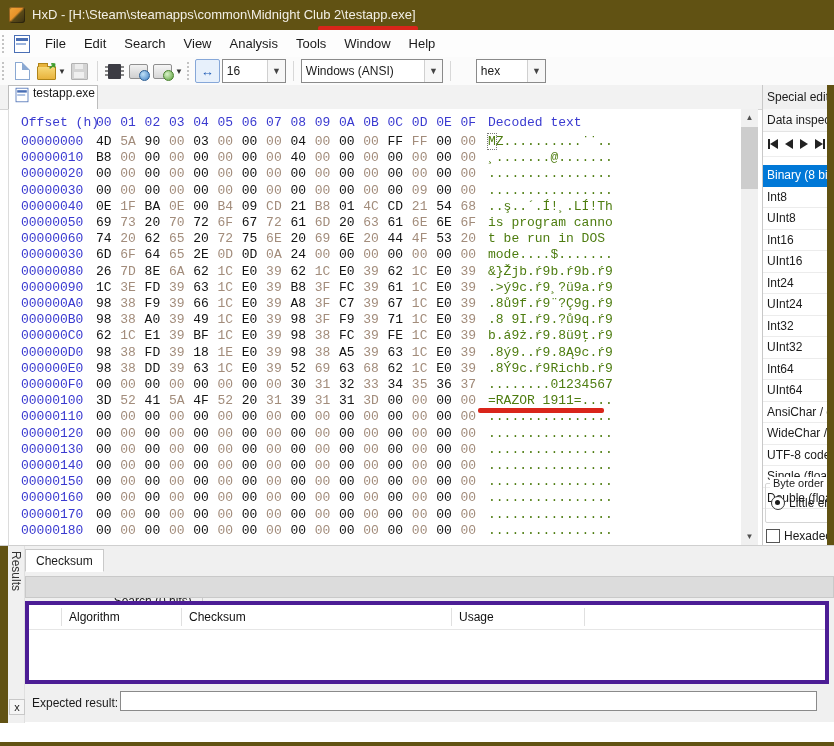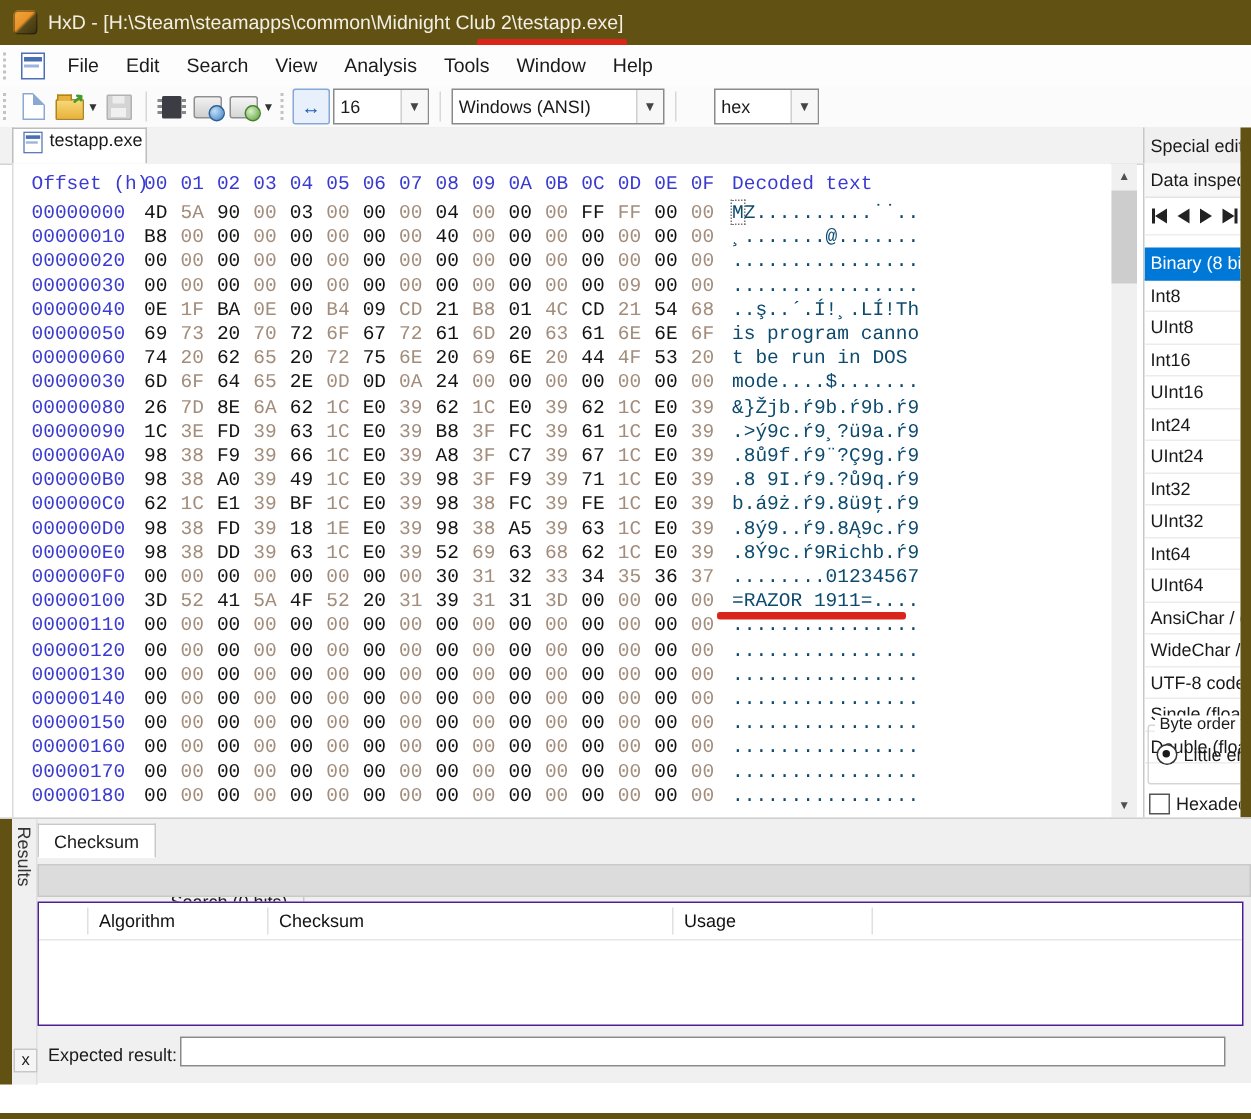--- a/index.html
+++ b/index.html
@@ -72,21 +72,21 @@
   .hex-pane{position:absolute;left:8px;top:109px;width:733px;height:436px;background:#fff;overflow:hidden;
             font-family:"Liberation Mono",monospace;font-size:13px;border-left:1px solid #dcdcdc;box-sizing:border-box;}
   .hex-head{position:absolute;top:6px;left:0;right:0;height:16px;color:#3a3ad0;}
   .hex-head .off-h{position:absolute;left:12px;white-space:pre;}
   .hex-head .cols{position:absolute;left:87px;white-space:nowrap;}
   .hex-head .dec-h{position:absolute;left:479px;white-space:nowrap;}
   .colh{display:inline-block;width:24.3px;}
   .hexrow{position:absolute;left:0;height:16.2px;line-height:16.2px;white-space:nowrap;}
   .hexrow .off{position:absolute;left:12px;color:#3a3ad0;}
   .hexrow .bytes{position:absolute;left:87px;}
-  .hexrow .dec{position:absolute;left:479px;white-space:pre;color:#0c4a6e;}
+  .hexrow .dec{position:absolute;left:479px;white-space:pre;color:#4d7c0f;}
   .byte{display:inline-block;width:24.3px;}
   .b-even{color:#141414;}
   .b-odd{color:#a28c7b;}
   .cursor-char{outline:1px dotted #777;}
 
   
   .vscroll{position:absolute;left:741px;top:109px;width:17px;height:436px;background:#f0f0f0;}
   .sb-arrow{position:absolute;left:0;width:17px;height:17px;display:flex;align-items:center;justify-content:center;
             color:#505050;font-size:8px;}
   .sb-up{top:0;} .sb-down{bottom:0;}
@@ -120,21 +120,21 @@
   .res-dark{position:absolute;left:0;top:0;width:8px;height:177px;background:#615213;}
   .res-side{position:absolute;left:8px;top:0;width:17px;height:177px;background:#f0f0f0;border-right:1px solid #e0e0e0;box-sizing:border-box;}
   .res-side .vtext{writing-mode:vertical-rl;position:absolute;left:1px;top:5px;color:#333;font-size:12px;}
   .res-close{position:absolute;left:1px;bottom:8px;width:14px;height:14px;display:flex;align-items:center;justify-content:center;
              font-size:11px;color:#222;border:1px solid #c8c8c8;background:#f5f5f5;}
   .res-tabs{position:absolute;left:25px;top:3px;height:23px;display:flex;}
   .rtab{height:23px;line-height:23px;padding:0 10px;border:1px solid #c9c9c9;box-sizing:border-box;white-space:nowrap;}
   .rtab.active{background:#fff;border-bottom:1px solid #fff;z-index:2;}
   .rtab.inactive{background:#f0f0f0;border-left:none;margin-top:40px;}
   .res-graybar{position:absolute;left:25px;top:30px;width:809px;height:22px;background:#dcdcdc;border:1px solid #c9c9c9;box-sizing:border-box;}
-  .res-table{position:absolute;left:25px;top:55px;width:804px;height:83px;background:#fff;border:1px solid #4c1d95;box-sizing:border-box;}
+  .res-table{position:absolute;left:25px;top:55px;width:804px;height:83px;background:#fff;border:4px solid #4c1d95;box-sizing:border-box;}
   .rt-head{position:absolute;left:0;top:0;right:0;height:24px;border-bottom:1px solid #e6e6e6;}
   .rt-col{position:absolute;top:0;height:24px;line-height:24px;font-size:12px;color:#111;}
   .rt-sep{position:absolute;top:3px;width:1px;height:18px;background:#e0e0e0;}
   .expected-row{position:absolute;left:25px;top:143px;height:28px;}
   .exp-label{position:absolute;left:7px;top:7px;white-space:nowrap;}
   .exp-input{position:absolute;left:95px;top:2px;width:697px;height:20px;border:1px solid #8a8a8a;background:#fff;
              box-sizing:border-box;font-family:"Liberation Sans",sans-serif;font-size:12px;padding:0 3px;}
 
   
   .statusbar{position:absolute;left:0;top:722px;width:834px;height:20px;background:#f0f0f0;border-top:1px solid #d7d7d7;box-sizing:border-box;}

